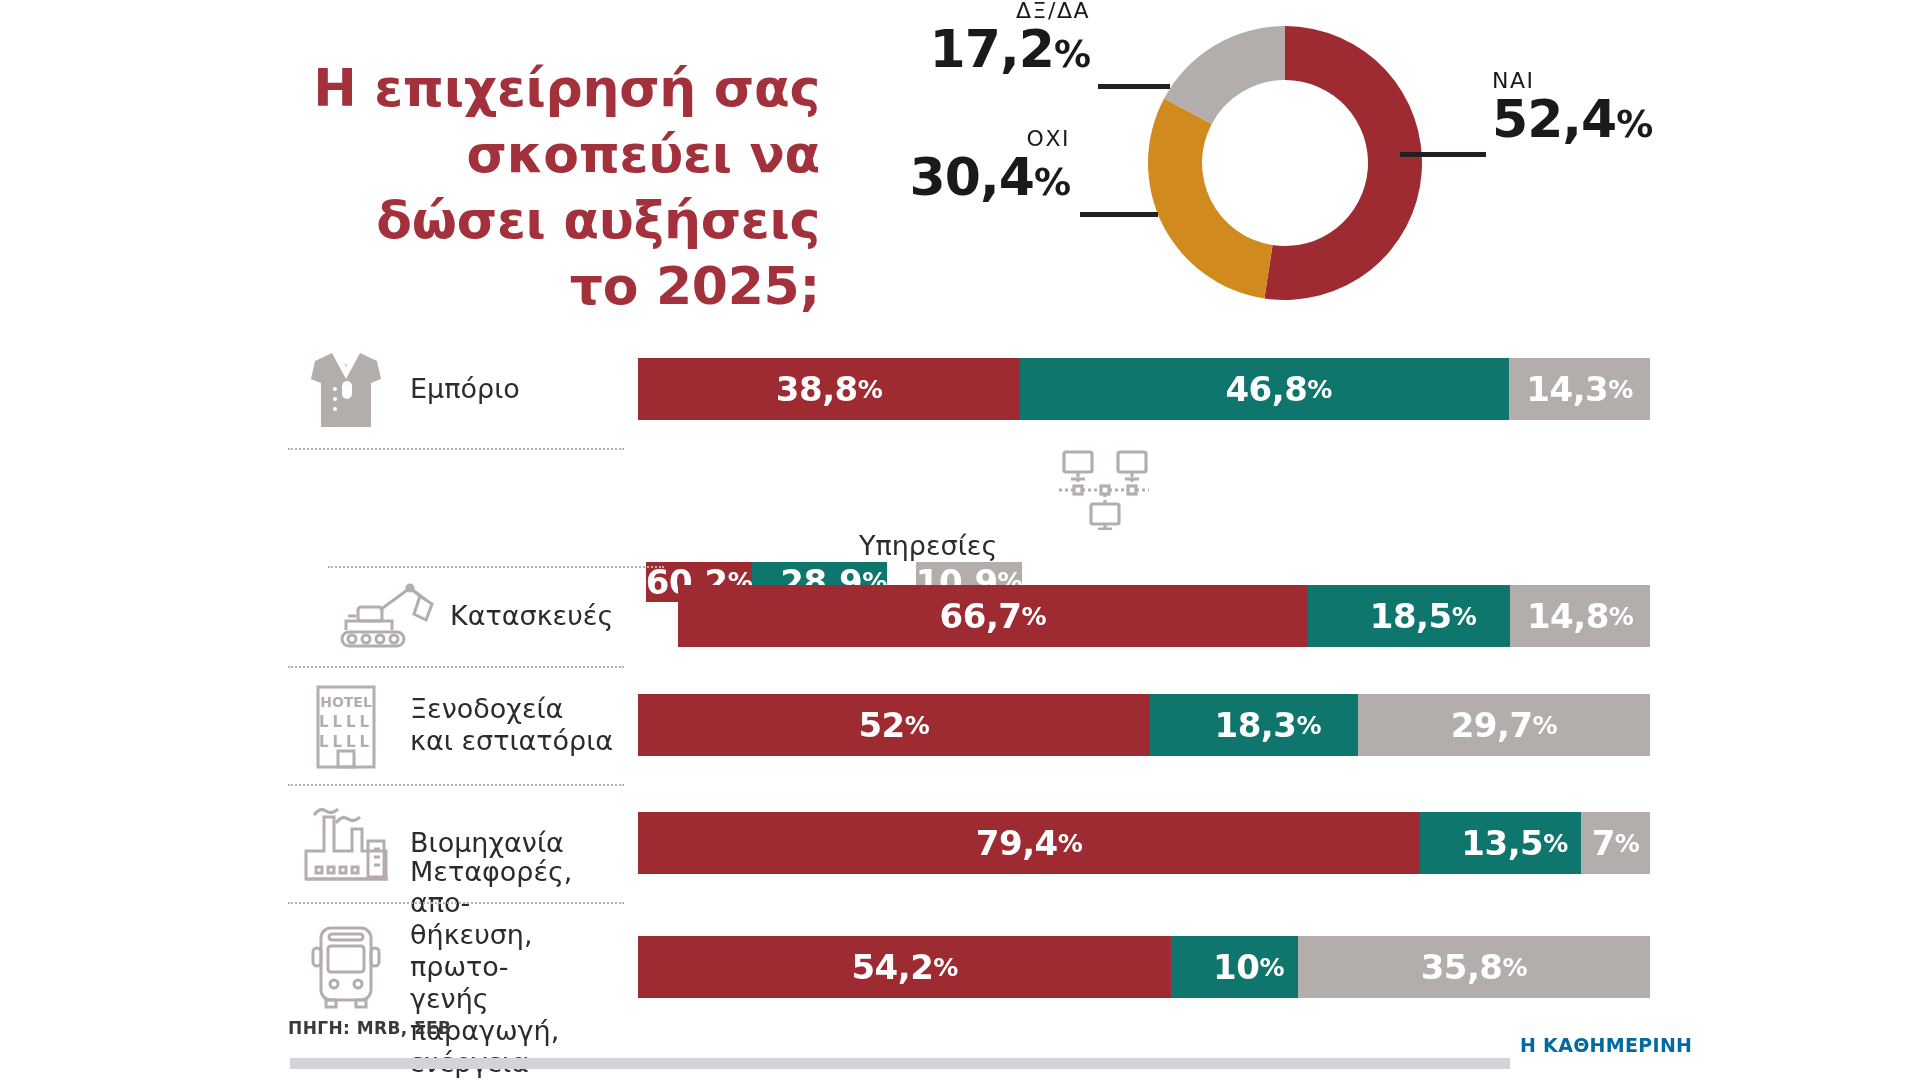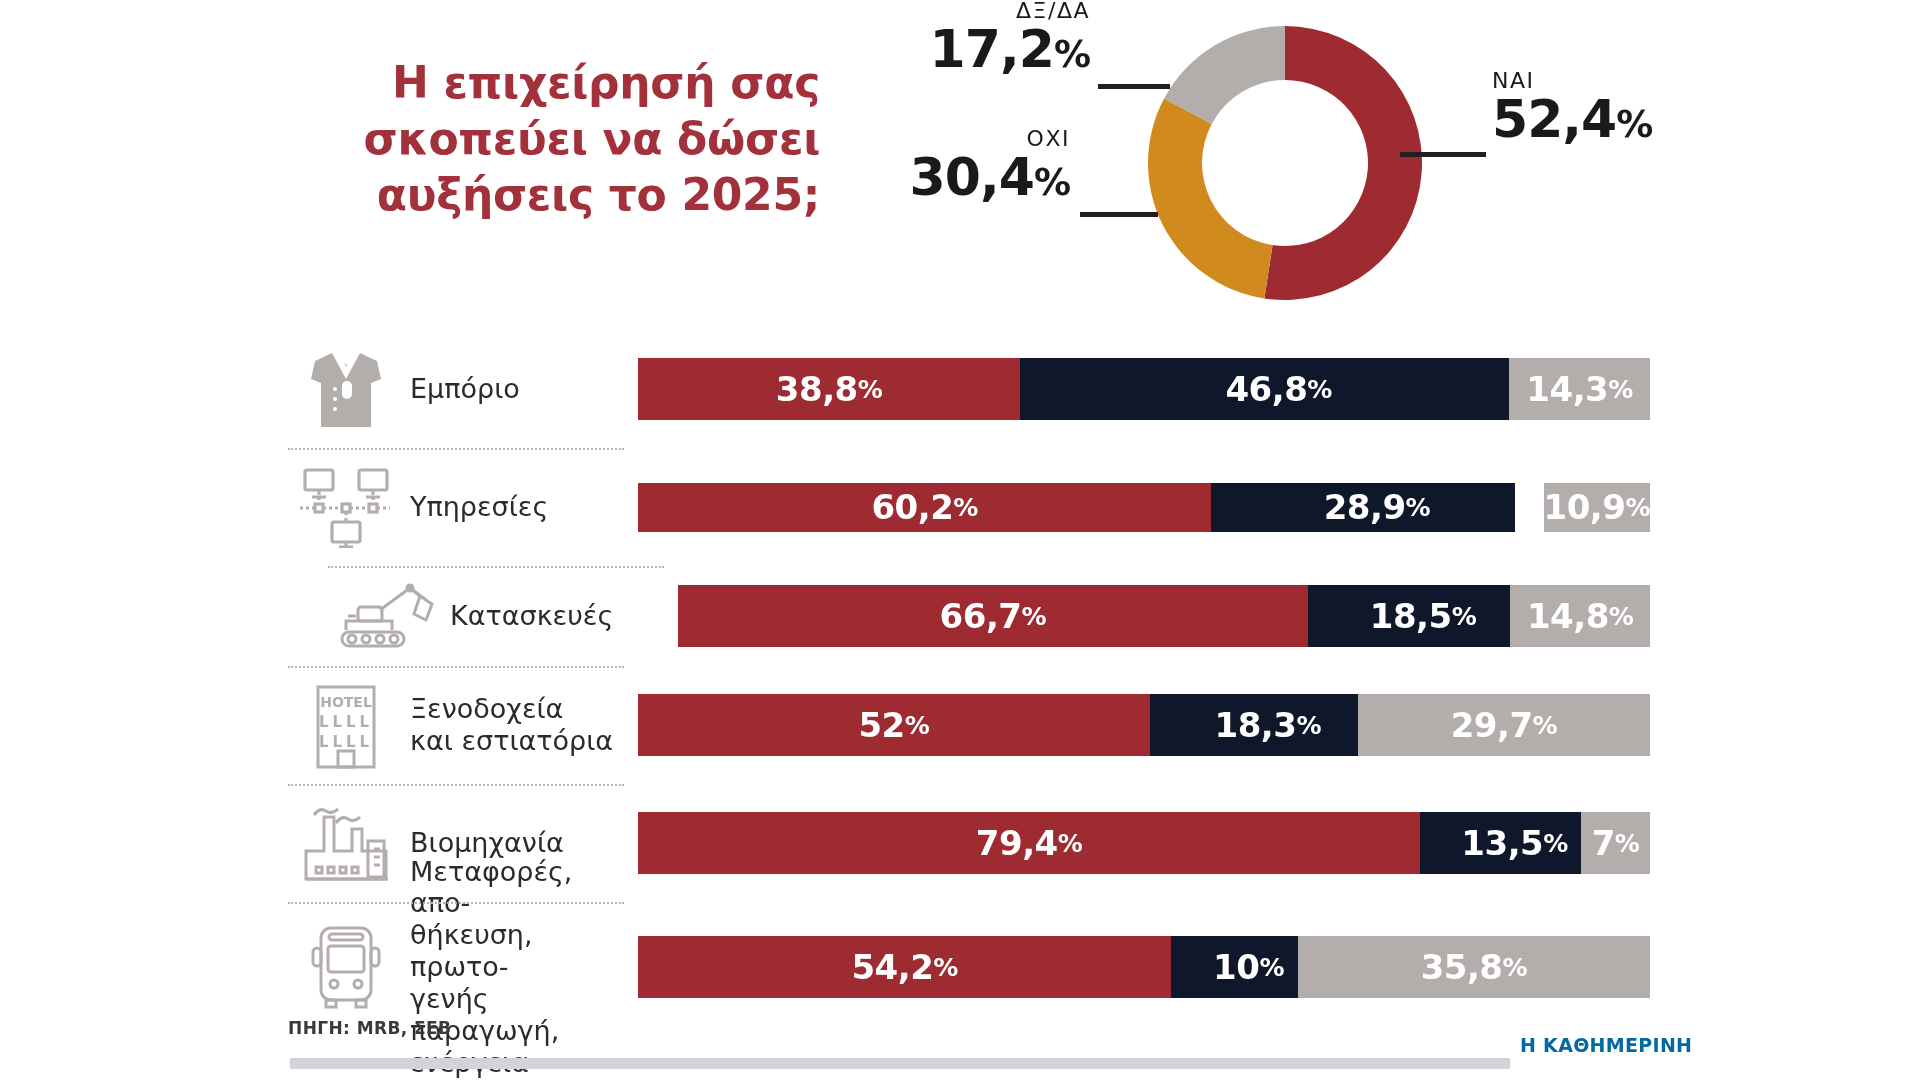--- a/index.html
+++ b/index.html
@@ -23,21 +23,21 @@
   }
 
   #page-title {
     position: absolute;
     left: 300px;
     top: 55px;
     width: 520px;
     text-align: right;
     color: #A3313C;
     font-weight: bold;
-    font-size: 44px;
+    font-size: 52px;
     line-height: 1.27;
     letter-spacing: -0.3px;
   }
 
   
   #donut-wrap {
     position: absolute;
     left: 1140px;
     top: 18px;
     width: 290px;
@@ -123,21 +123,21 @@
     align-items: center;
     justify-content: center;
     color: #ffffff;
     font-weight: bold;
     font-size: 34px;
     letter-spacing: -0.5px;
     white-space: nowrap;
   }
   .seg .pct { font-size: 25px; }
   .seg.yes  { background: #9E2B32; }
-  .seg.no   { background: #0f172a; padding-left: 28px; }
+  .seg.no   { background: #0f766e; padding-left: 28px; }
   .seg.dk   { background: #B3AEAB; }
 
   
   #footer {
     position: absolute;
     left: 0;
     top: 1018px;
     width: 1920px;
   }
   #source-text {
@@ -229,21 +229,21 @@
         <div class="seg no" style="flex: 46.8 0 0px;">
           <span>46,8</span>
           <span class="pct">%</span>
         </div>
         <div class="seg dk" style="flex: 14.3 0 0px;">
           <span>14,3</span>
           <span class="pct">%</span>
         </div>
       </div>
     </div>
-    <div class="row" style="height: 118px;">
+    <div class="row" style="height: 118px; flex-direction: column;">
       <div class="row-sep" style="top: 0px;"></div>
       <div class="icon-cell">
         <svg class="ic" width="92" height="82" viewBox="0 0 92 82" fill="none" stroke="#B3AEAB" stroke-width="3.2">
     <rect x="5" y="4" width="28" height="20" rx="2"></rect>
           <path d="M19 24 v5 M12 31 h14"></path>
     <rect x="59" y="4" width="28" height="20" rx="2"></rect>
           <path d="M73 24 v5 M66 31 h14"></path>
     <rect x="32" y="56" width="28" height="20" rx="2"></rect>
           <path d="M46 76 v4 M39 81 h14"></path>
     <rect x="15" y="38" width="8" height="8"></rect>

